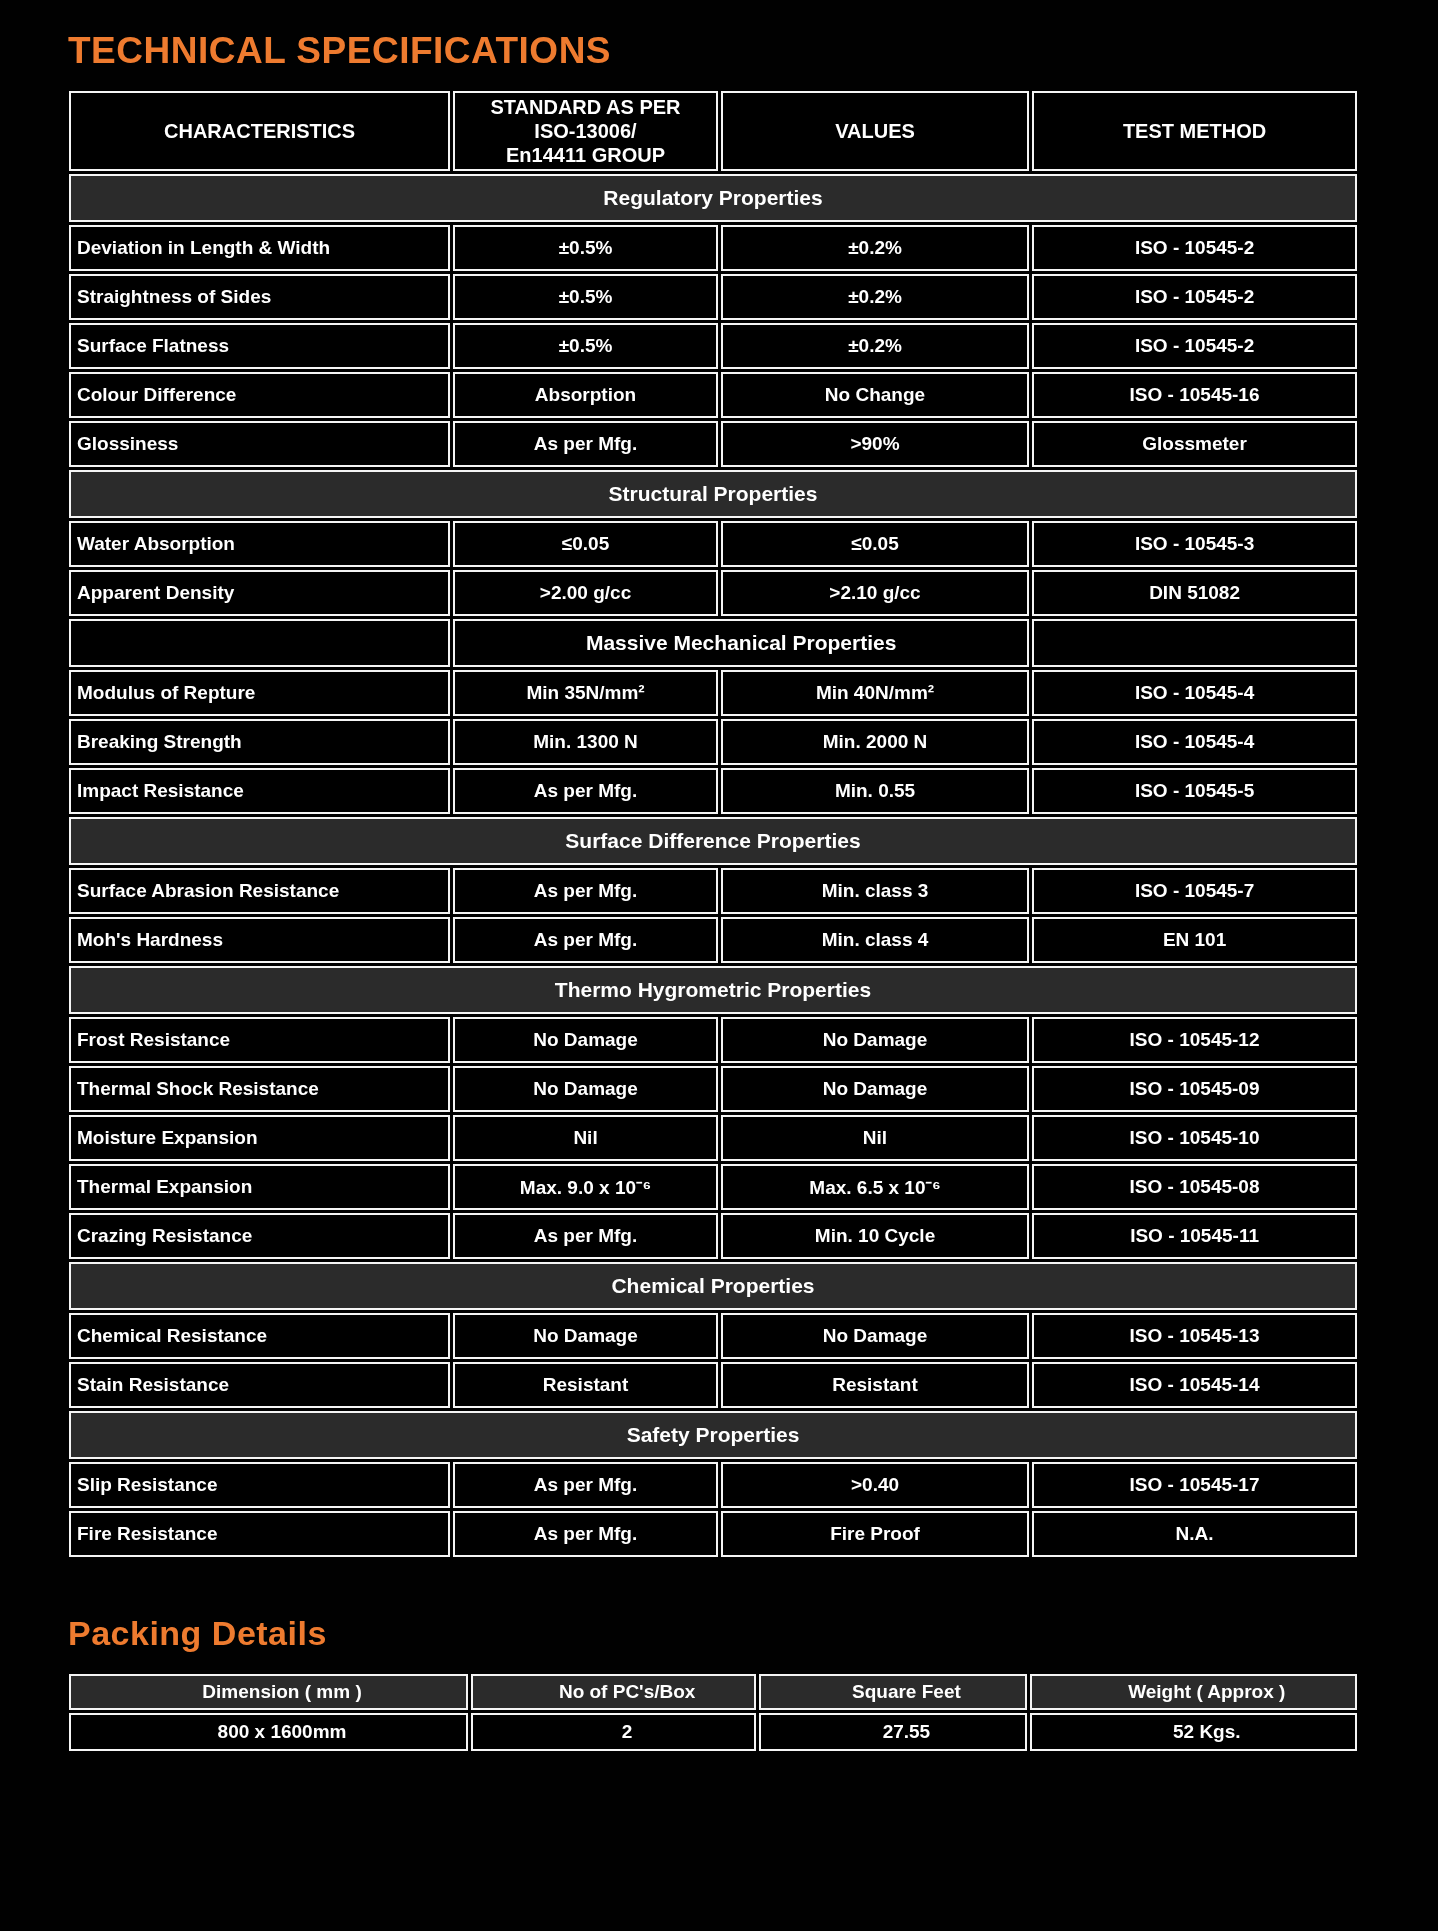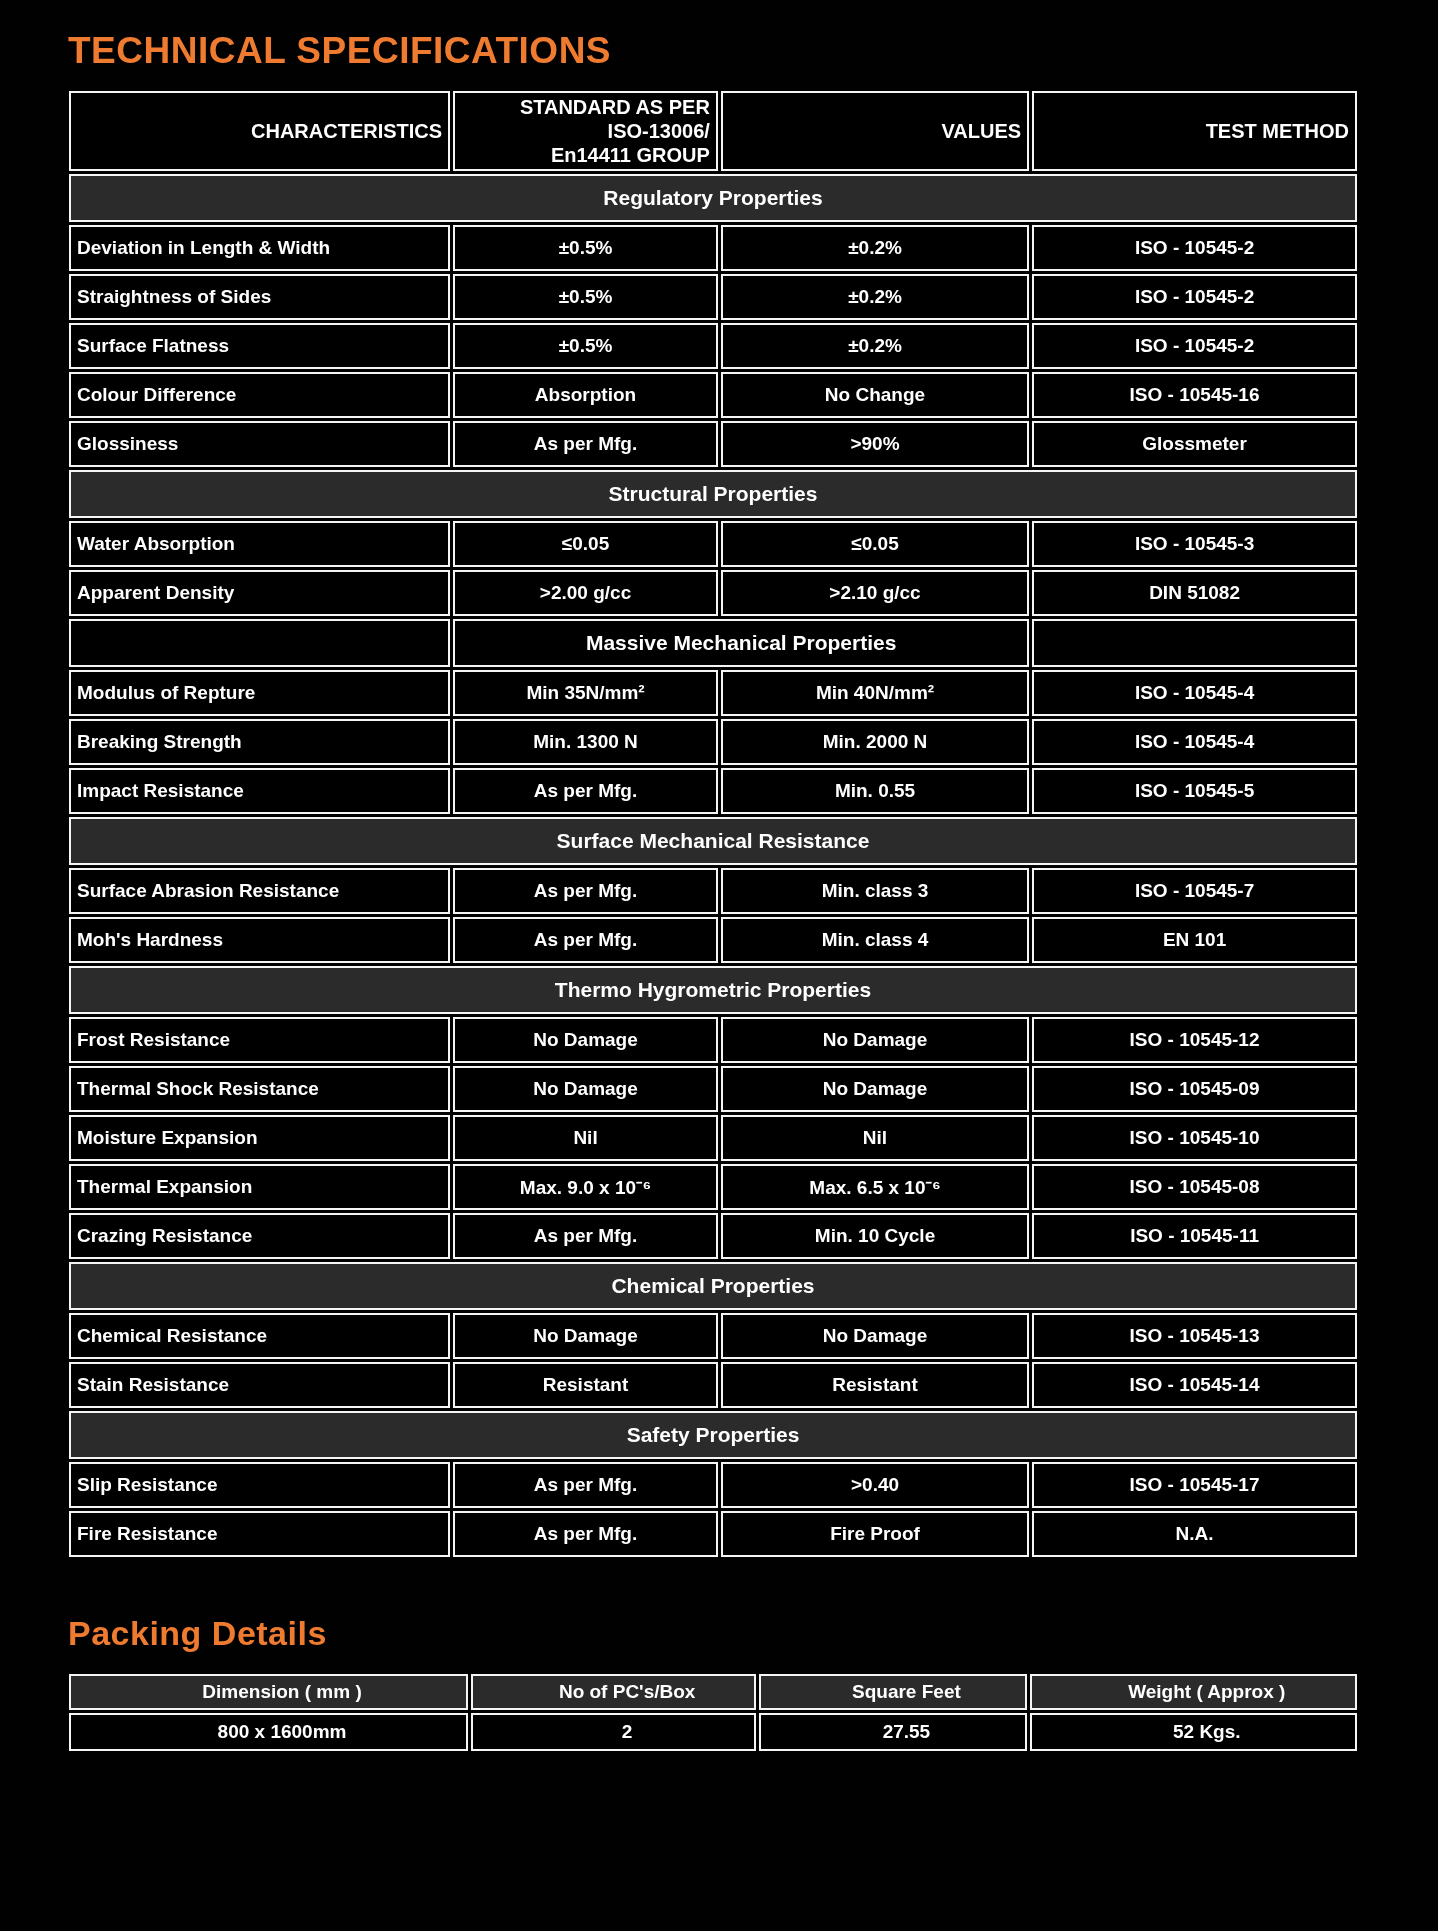--- a/index.html
+++ b/index.html
@@ -42,21 +42,20 @@
     text-align: center;
     vertical-align: middle;
     font-weight: 700;
     font-size: 19px;
     padding: 0 6px;
   }
   table.spec th {
     height: 76px;
     font-size: 20px;
     line-height: 1.2;
-    text-align: right;
   }
   th.std { white-space: pre-line; }
   table.spec td { height: 42px; }
   table.spec td.char {
     text-align: left;
   }
   table.spec td.band {
     background: #2b2b2b;
     height: 44px;
     font-size: 21px;
@@ -186,21 +185,21 @@
           <td>Min. 2000 N</td>
           <td>ISO - 10545-4</td>
         </tr>
         <tr>
           <td class="char">Impact Resistance</td>
           <td>As per Mfg.</td>
           <td>Min. 0.55</td>
           <td>ISO - 10545-5</td>
         </tr>
         <tr>
-          <td class="band" colspan="4">Surface Mechanical Resistance</td>
+          <td class="band" colspan="4">Surface Difference Properties</td>
         </tr>
         <tr>
           <td class="char">Surface Abrasion Resistance</td>
           <td>As per Mfg.</td>
           <td>Min. class 3</td>
           <td>ISO - 10545-7</td>
         </tr>
         <tr>
           <td class="char">Moh's Hardness</td>
           <td>As per Mfg.</td>

